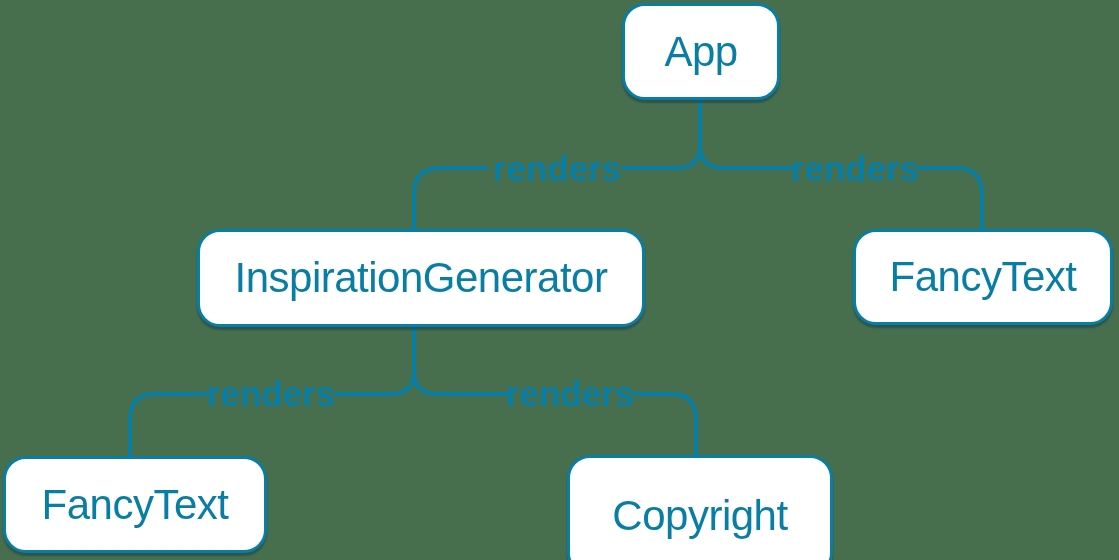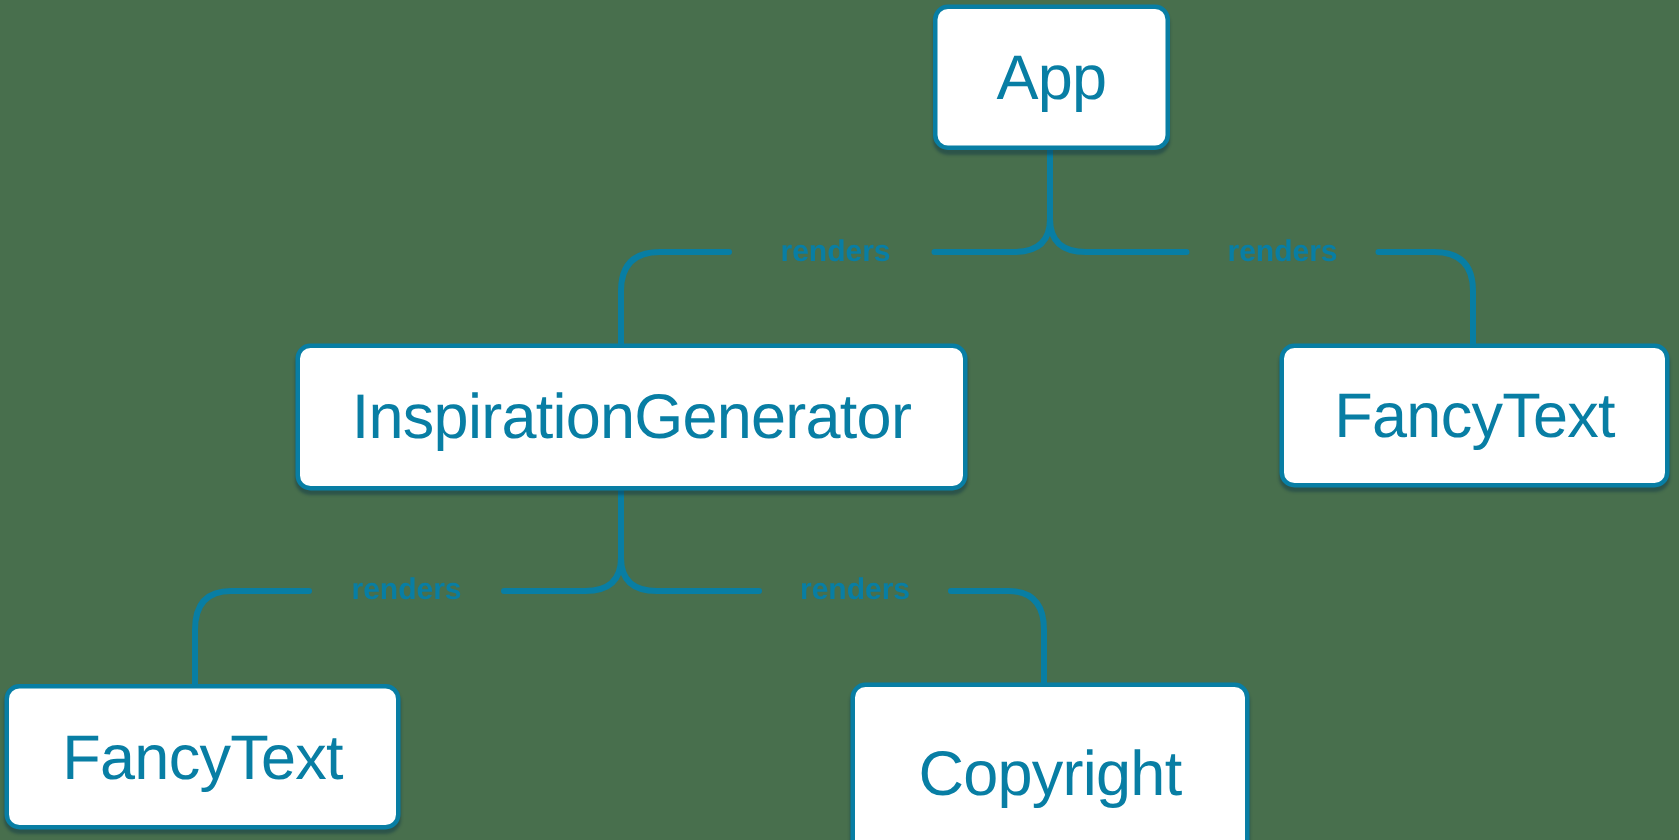--- a/index.html
+++ b/index.html
@@ -27,38 +27,38 @@
   .edges-svg path {
     fill: none;
     stroke: currentColor;
     stroke-width: 4;
     stroke-linecap: round;
   }
   .node {
     position: absolute;
     background: var(--node_fill, #FFFFFF);
     border: 3px solid var(--accent, #087EA4);
-    border-radius: 10px;
+    border-radius: 23px;
     box-sizing: border-box;
     display: flex;
     align-items: center;
     justify-content: center;
     box-shadow: 0 3px 2px rgba(10, 50, 70, 0.45);
   }
   .node-label {
     font-size: 42px;
     font-weight: 500;
     letter-spacing: -0.5px;
     color: var(--accent, #087EA4);
     white-space: nowrap;
   }
   .edge-label {
     position: absolute;
     transform: translate(-50%, -50%);
-    font-size: 20px;
+    font-size: 35px;
     font-weight: 700;
     color: var(--accent, #087EA4);
     white-space: nowrap;
     line-height: 1;
   }
 </style>
 </head>
 <body>
 
 <div class="canvas">

